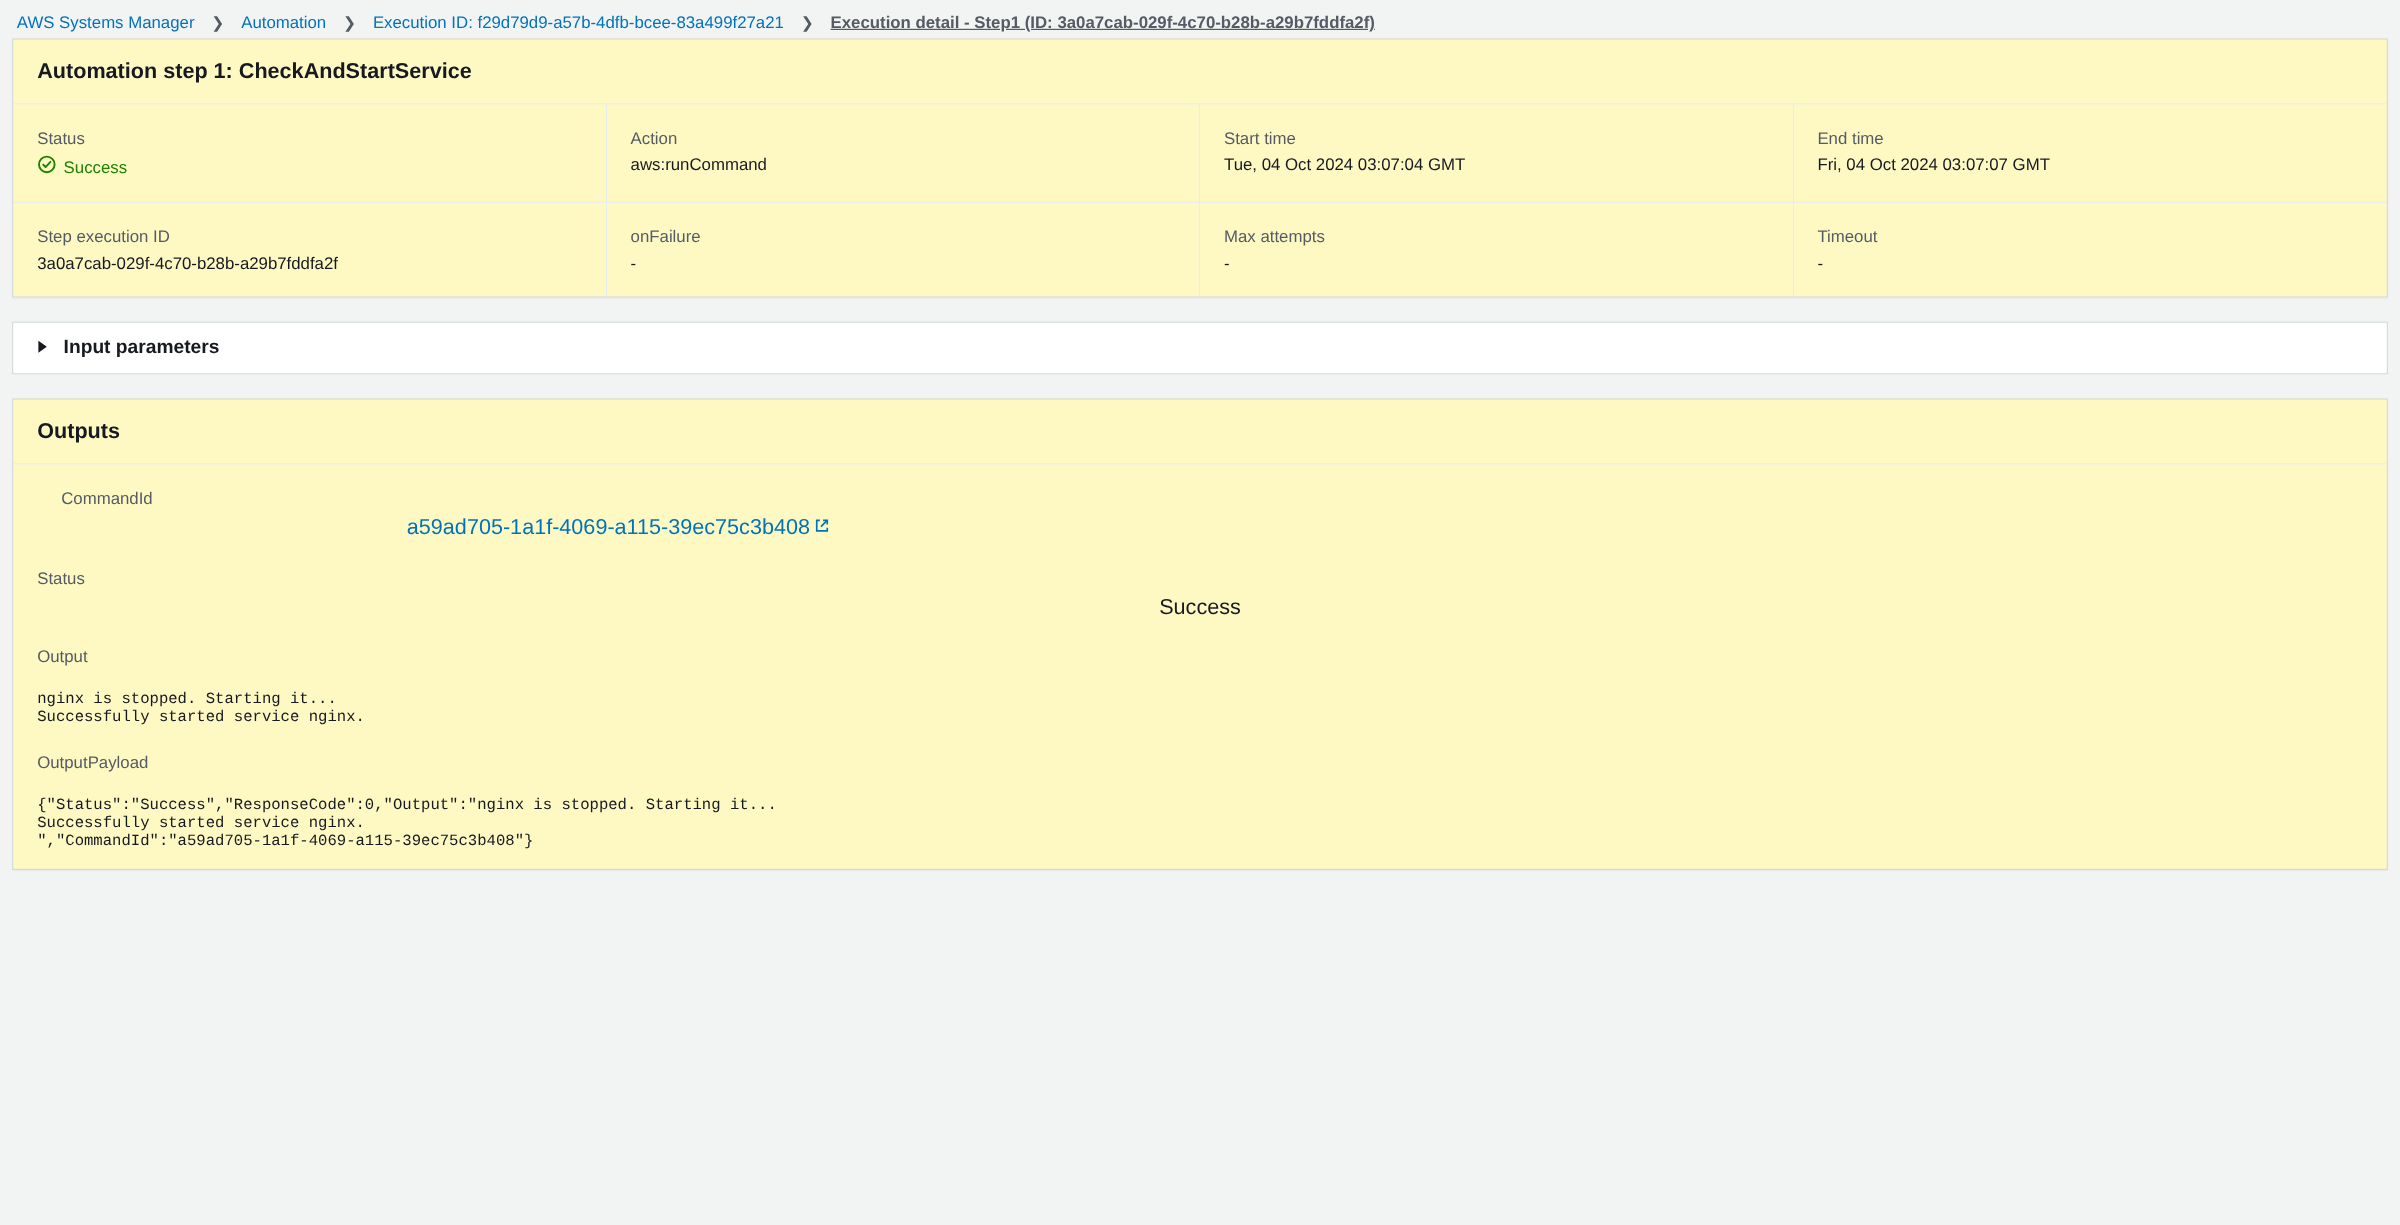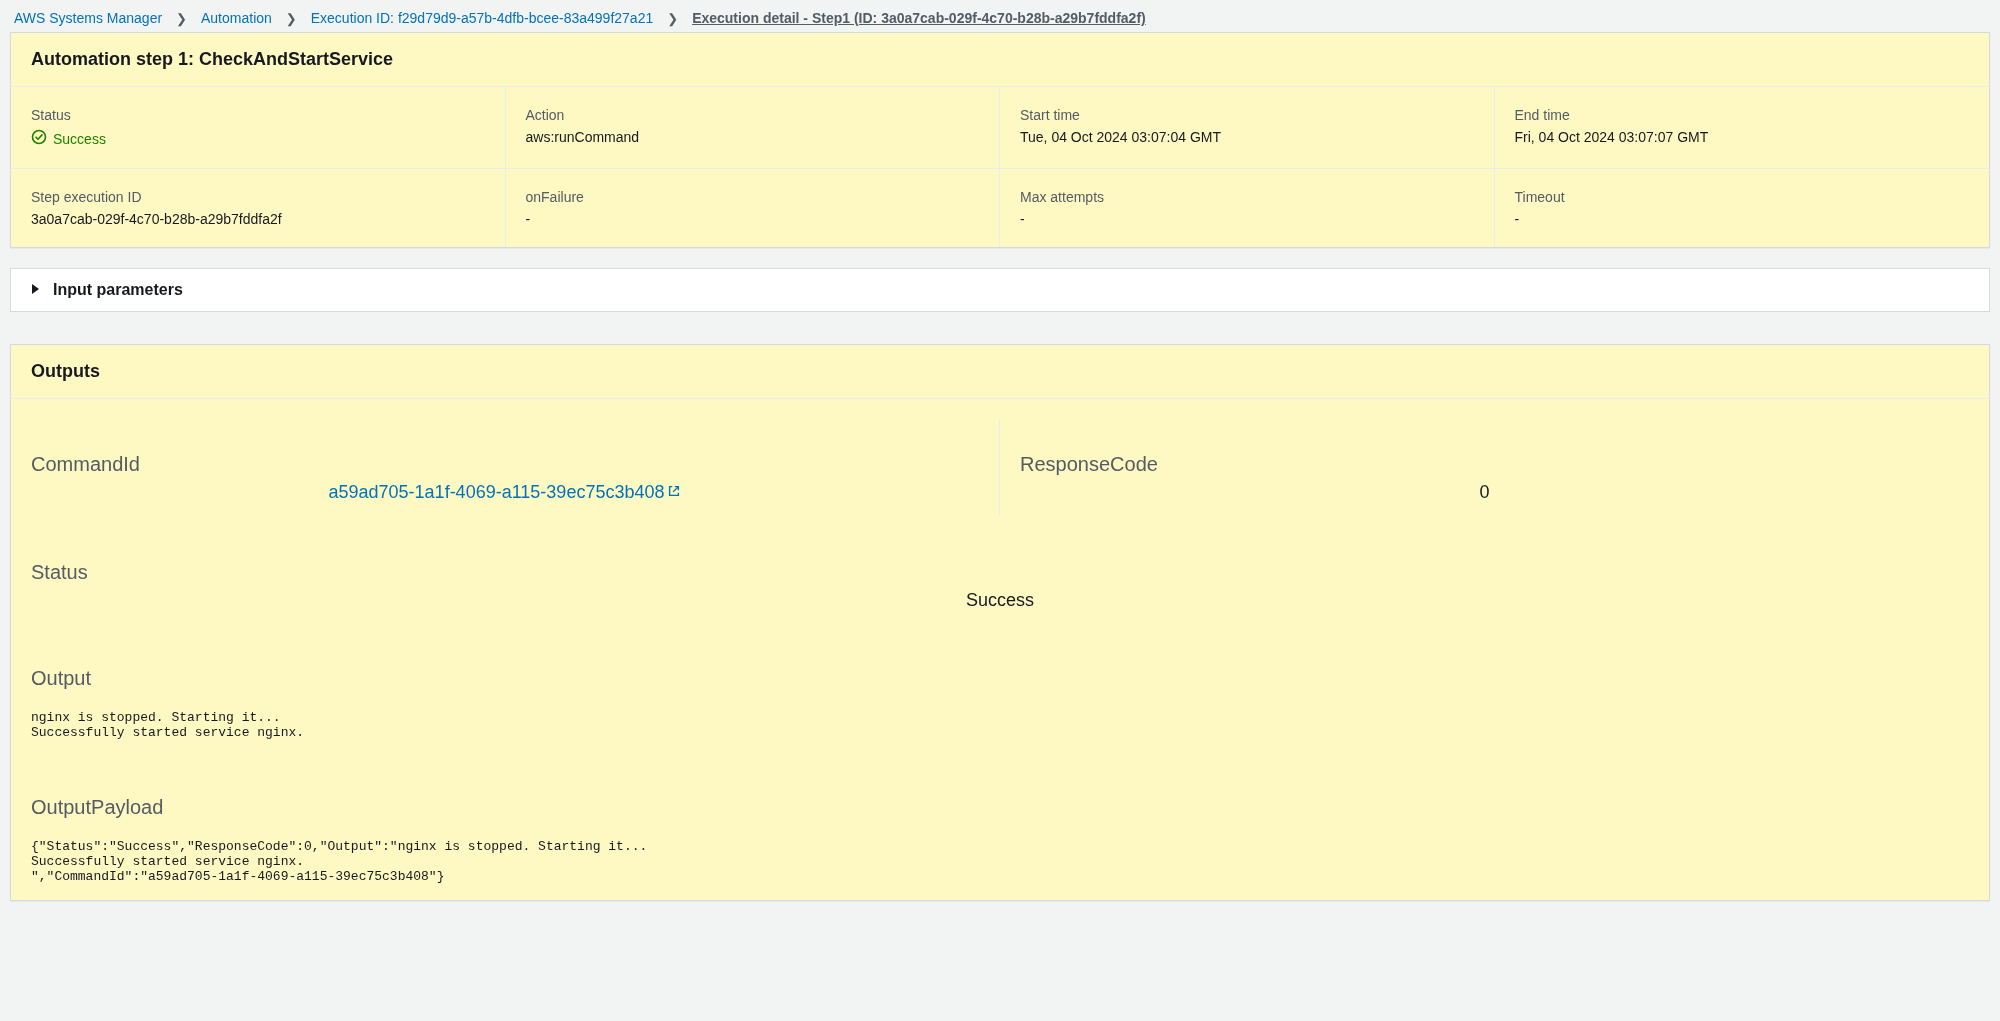--- a/index.html
+++ b/index.html
@@ -86,21 +86,21 @@
     align-items: center;
     gap: 6px;
     color: #1d8102;
     font-weight: 400;
   }
   .status-success svg { width: 16px; height: 16px; }
   
   .expand-panel {
     background: #fff;
     border: 1px solid #d5dbdb;
-    margin-bottom: 32px;
+    margin-bottom: 20px;
     padding: 12px 20px;
     display: flex;
     align-items: center;
     gap: 12px;
   }
   .expand-caret {
     cursor: pointer;
     display: inline-flex;
   }
   .expand-caret svg { width: 10px; height: 12px; fill: #16191f; }
@@ -117,23 +117,22 @@
     gap: 0;
   }
   .o-cell {
     border-right: 1px solid #eaeded;
     padding-right: 20px;
     padding-bottom: 12px;
   }
   .o-cell:last-child { border-right: none; padding-left: 20px; }
   .o-label {
     color: #545b64;
-    font-size: 20px;
+    font-size: 14px;
     margin-bottom: 6px;
-    margin-top: 34px;
   }
   .o-value {
     font-size: 18px;
     color: #16191f;
     text-align: center;
   }
   .o-link {
     color: #0073bb;
     text-decoration: none;
     display: inline-flex;
@@ -248,24 +247,20 @@
               <span>
                 <svg viewBox="0 0 16 16" fill="none" stroke="#0073bb" stroke-width="1.6">
                   <path d="M6 3H3v10h10v-3"></path>
                   <path d="M9 3h4v4"></path>
                   <path d="M13 3L7 9"></path>
                 </svg>
               </span>
             </a>
           </div>
         </div>
-        <div class="o-cell">
-          <div class="o-label">ResponseCode</div>
-          <div class="o-value">0</div>
-        </div>
       </div>
 
       <div class="o-section">
         <div class="o-label">Status</div>
         <div class="o-value">Success</div>
       </div>
 
       <div class="o-section">
         <div class="o-label">Output</div>
         <pre class="mono">nginx is stopped. Starting it...

